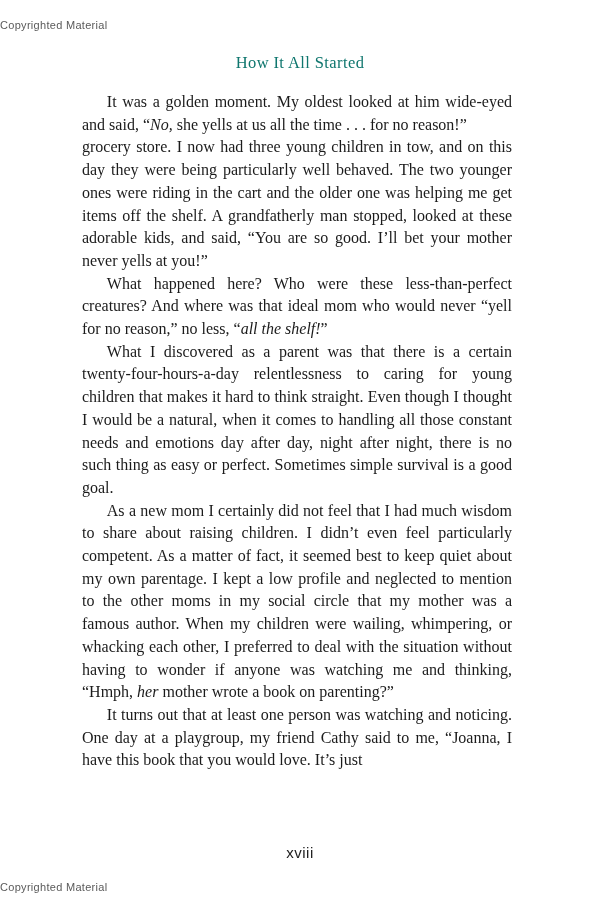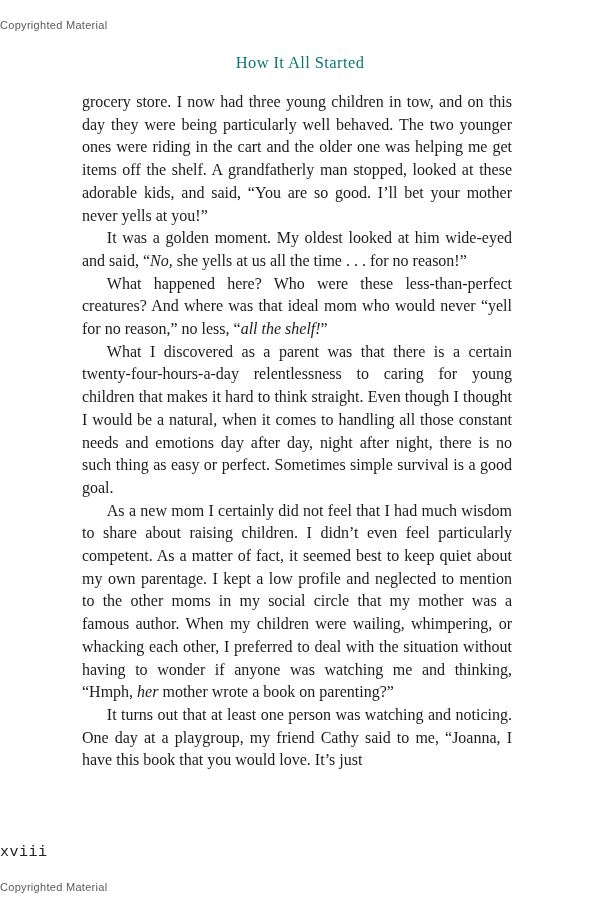--- a/index.html
+++ b/index.html
@@ -48,37 +48,38 @@
     color: #1b1b1b;
   }
   .para { text-indent: 0; }
   .para.indent { text-indent: 1.55em; }
   .para em { font-style: italic; }
   .page-number {
     position: absolute;
     bottom: 49px;
     left: 0;
     width: 100%;
-    font-family: Liberation Mono, monospace;
+    text-align: center;
+    font-family: Liberation Sans, sans-serif;
     font-size: 15px;
     letter-spacing: 0.5px;
     color: #222222;
   }
 </style>
 </head>
 <body>
 
 <div class="page">
   <div class="notice notice-top">Copyrighted Material</div>
 
   <div class="chapter-title">How It All Started</div>
 
   <div class="body-text">
+      <p class="para indent"><span>It was a golden moment. My oldest looked at him wide-eyed and said, “</span><em>No,</em><span> she yells at us all the time . . . for no reason!”</span></p>
       <p class="para"><span>grocery store. I now had three young children in tow, and on this day they were being particularly well behaved. The two younger ones were riding in the cart and the older one was helping me get items off the shelf. A grandfatherly man stopped, looked at these adorable kids, and said, “You are so good. I’ll bet your mother never yells at you!”</span></p>
-      <p class="para indent"><span>It was a golden moment. My oldest looked at him wide-eyed and said, “</span><em>No,</em><span> she yells at us all the time . . . for no reason!”</span></p>
       <p class="para indent"><span>What happened here? Who were these less-than-perfect creatures? And where was that ideal mom who would never “yell for no reason,” no less, “</span><em>all the shelf!</em><span>”</span></p>
       <p class="para indent"><span>What I discovered as a parent was that there is a certain twenty-four-hours-a-day relentlessness to caring for young children that makes it hard to think straight. Even though I thought I would be a natural, when it comes to handling all those constant needs and emotions day after day, night after night, there is no such thing as easy or perfect. Sometimes simple survival is a good goal.</span></p>
       <p class="para indent"><span>As a new mom I certainly did not feel that I had much wisdom to share about raising children. I didn’t even feel particularly competent. As a matter of fact, it seemed best to keep quiet about my own parentage. I kept a low profile and neglected to mention to the other moms in my social circle that my mother was a famous author. When my children were wailing, whimpering, or whacking each other, I preferred to deal with the situation without having to wonder if anyone was watching me and thinking, “Hmph, </span><em>her</em><span> mother wrote a book on parenting?”</span></p>
       <p class="para indent"><span>It turns out that at least one person was watching and noticing. One day at a playgroup, my friend Cathy said to me, “Joanna, I have this book that you would love. It’s just</span></p>
     </div>
 
   <div class="page-number">xviii</div>
 
   <div class="notice notice-bottom">Copyrighted Material</div>
 </div>

